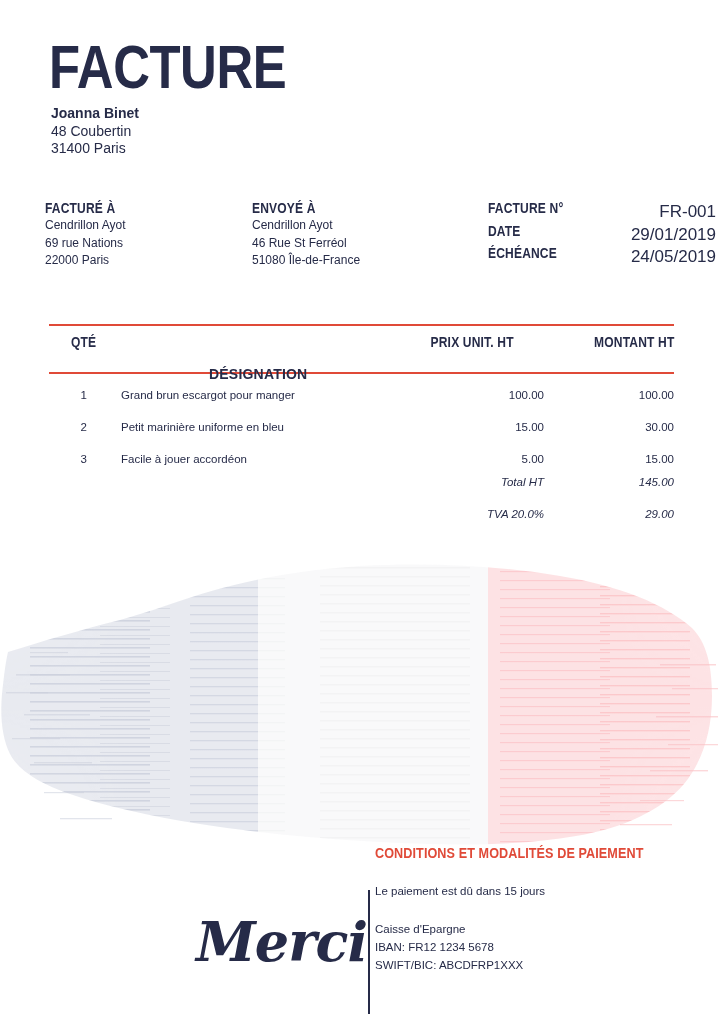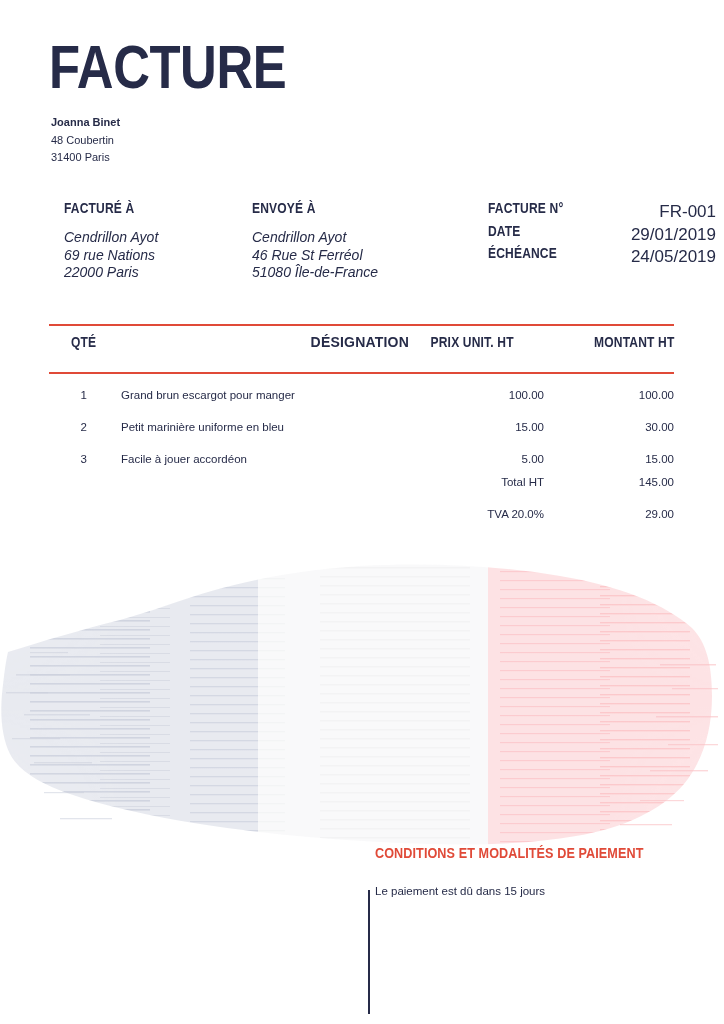--- a/index.html
+++ b/index.html
@@ -21,33 +21,33 @@
     font-weight:bold;
     font-size:62px;
     letter-spacing:-0.5px;
     line-height:62px;
     color:#262b48;
     transform:scaleX(0.82);
     transform-origin:left top;
   }
 
   
-  .sender { position:absolute; left:51px; top:114px; font-size:11px; line-height:17.5px; }
+  .sender { position:absolute; left:51px; top:105px; font-size:14px; line-height:17.5px; }
   .sender .name { font-weight:bold; }
 
   
   .col-head {
     font-family:"Liberation Sans Narrow","Liberation Sans",sans-serif;
     font-weight:bold; font-size:14px; letter-spacing:0.2px;
     transform:scaleX(0.86); transform-origin:left top;
     white-space:nowrap;
   }
-  .blk-billed { position:absolute; left:64px; top:200px; }
+  .blk-billed { position:absolute; left:45px; top:200px; }
   .blk-sent   { position:absolute; left:252px; top:200px; }
-  .blk-body { margin-top:13px; font-size:14px; line-height:17.5px;font-style:italic; }
+  .blk-body { margin-top:1px; font-size:12px; line-height:17.5px; }
 
   
   .meta { position:absolute; left:446px; top:200px; width:228px;margin-left:42px; }
   .meta-row { position:relative; height:22.5px; }
   .meta-label {
     position:absolute; left:0; top:0;
     font-family:"Liberation Sans Narrow","Liberation Sans",sans-serif;
     font-weight:bold; font-size:14px; letter-spacing:0.2px;
     transform:scaleX(0.86); transform-origin:left top;
     white-space:nowrap;
@@ -58,31 +58,31 @@
   .table { position:absolute; left:49px; top:324px; width:625px; }
   .rule { height:2px; background:#e04a38; width:100%; }
   .thead { position:relative; height:46px; }
   .th {
     position:absolute; top:8px;
     font-family:"Liberation Sans Narrow","Liberation Sans",sans-serif;
     font-weight:bold; font-size:14px; letter-spacing:0.2px;
     white-space:nowrap;
   }
   .th.c-qte  { left:22px;  transform:scaleX(0.86); transform-origin:left top; }
-  .th.c-des  { left:160px; width:200px; text-align:right; }
+  .th.c-des  { left:160px; width:200px; text-align:left;margin-top:32px; }
   .th.c-prix { right:160px; transform:scaleX(0.86); transform-origin:right top; }
   .th.c-mont { right:0;  transform:scaleX(0.86); transform-origin:right top; }
 
   .row { position:relative; height:32px; font-size:11.5px; }
   .row .qte  { position:absolute; left:0; width:38px; text-align:right; top:9px; }
   .row .des  { position:absolute; left:72px; top:9px; }
   .row .prix { position:absolute; right:130px; top:9px; }
   .row .mont { position:absolute; right:0; top:9px; }
 
-  .totals { position:absolute; left:49px; top:468px; width:625px; }
+  .totals { position:absolute; left:49px; top:468px; width:625px;font-style:italic; }
   .trow { position:relative; height:32px; font-size:11.5px; }
   .trow .lbl { position:absolute; right:130px; top:8px; white-space:nowrap; }
   .trow .val { position:absolute; right:0; top:8px; }
   .trow.grand { height:40px; }
   .trow.grand .lbl {
     font-family:"Liberation Sans Narrow","Liberation Sans",sans-serif;
     font-weight:bold; font-size:19px; top:4px; letter-spacing:0.3px;
     transform:scaleX(0.88); transform-origin:right top;
   }
   .trow.grand .val {
@@ -281,17 +281,23 @@
         <rect x="640" y="244" width="44" height="1.2"></rect>
         <rect x="620" y="268" width="52" height="1.3"></rect>
       </g>
     </svg>
   </div>
 
   <div class="footer">
     <div class="divider"></div>
   </div>
 
+  <div class="merci">Merci</div>
 
   <div class="cond-title">CONDITIONS ET MODALITÉS DE PAIEMENT</div>
   <div class="cond-terms">Le paiement est dû dans 15 jours</div>
+  <div class="cond-bank">
+    <div>Caisse d'Epargne</div>
+    <div>IBAN: FR12 1234 5678</div>
+    <div>SWIFT/BIC: ABCDFRP1XXX</div>
+  </div>
 
 </div>
 
 </body></html>

